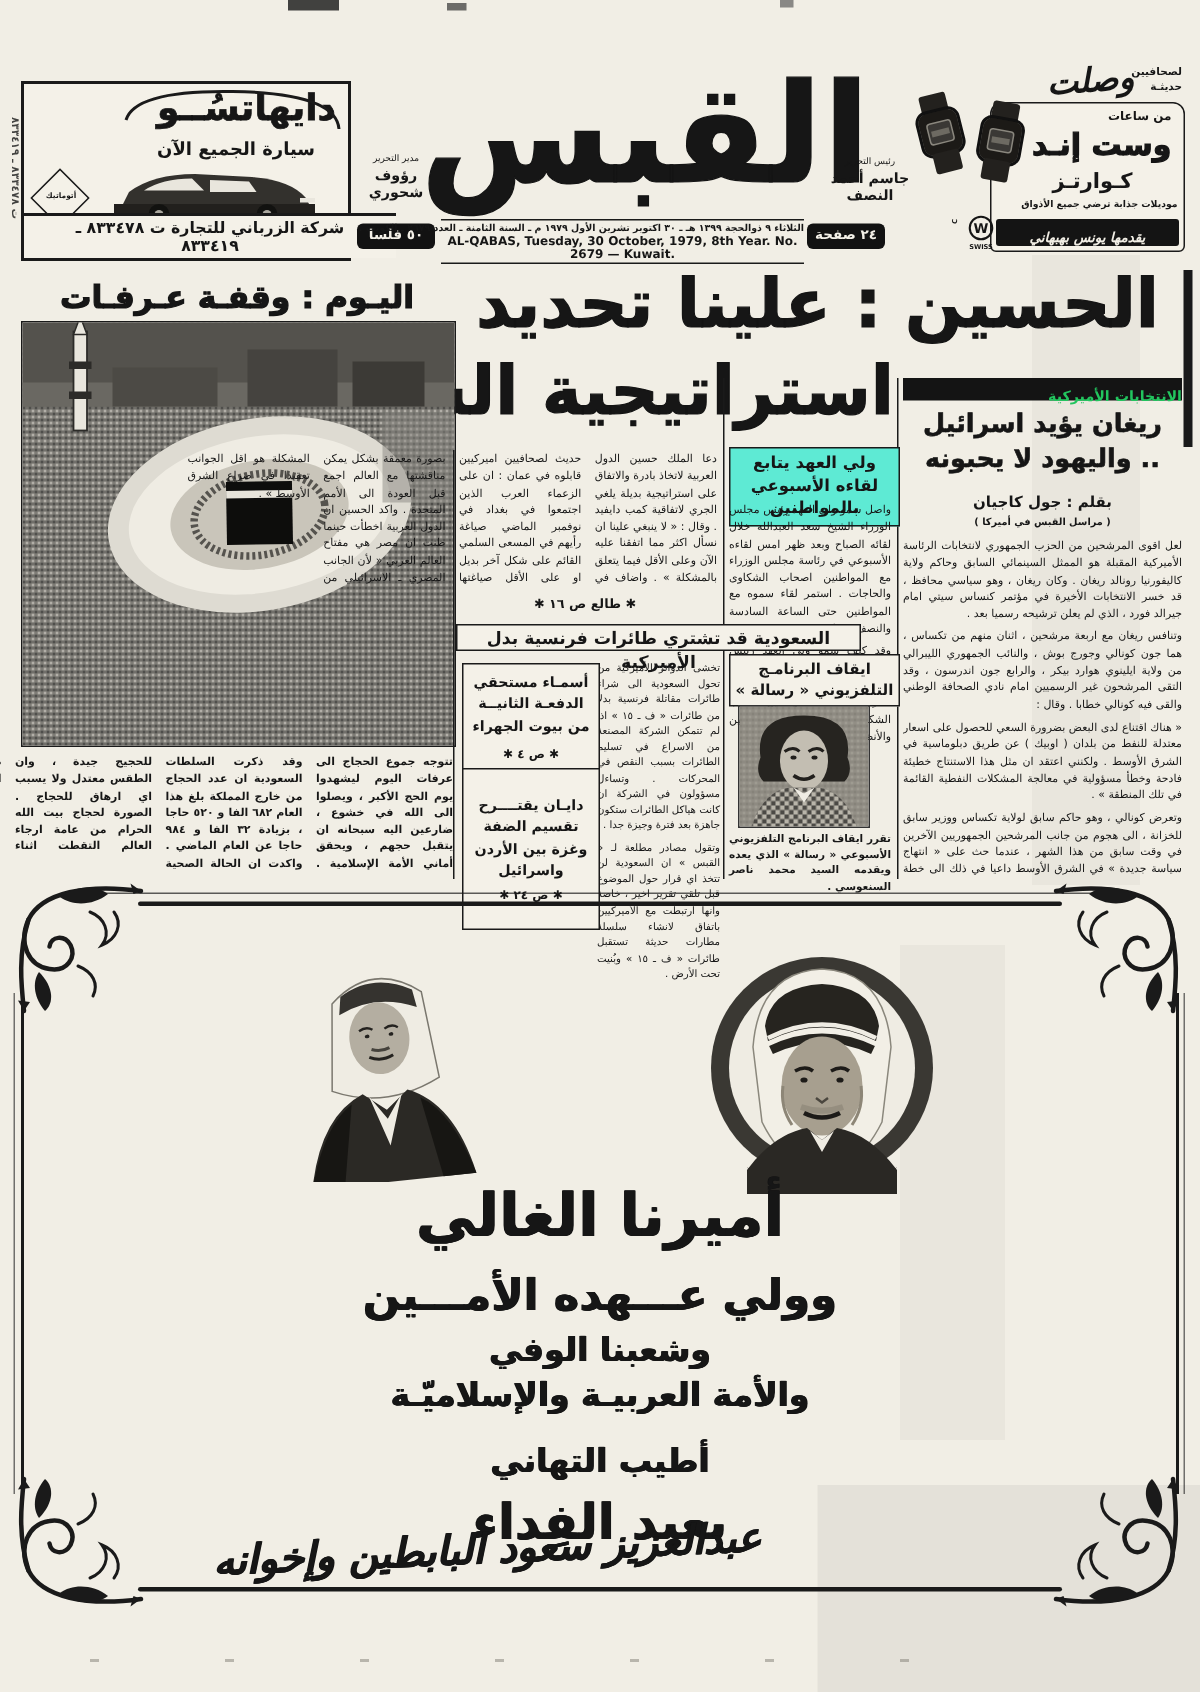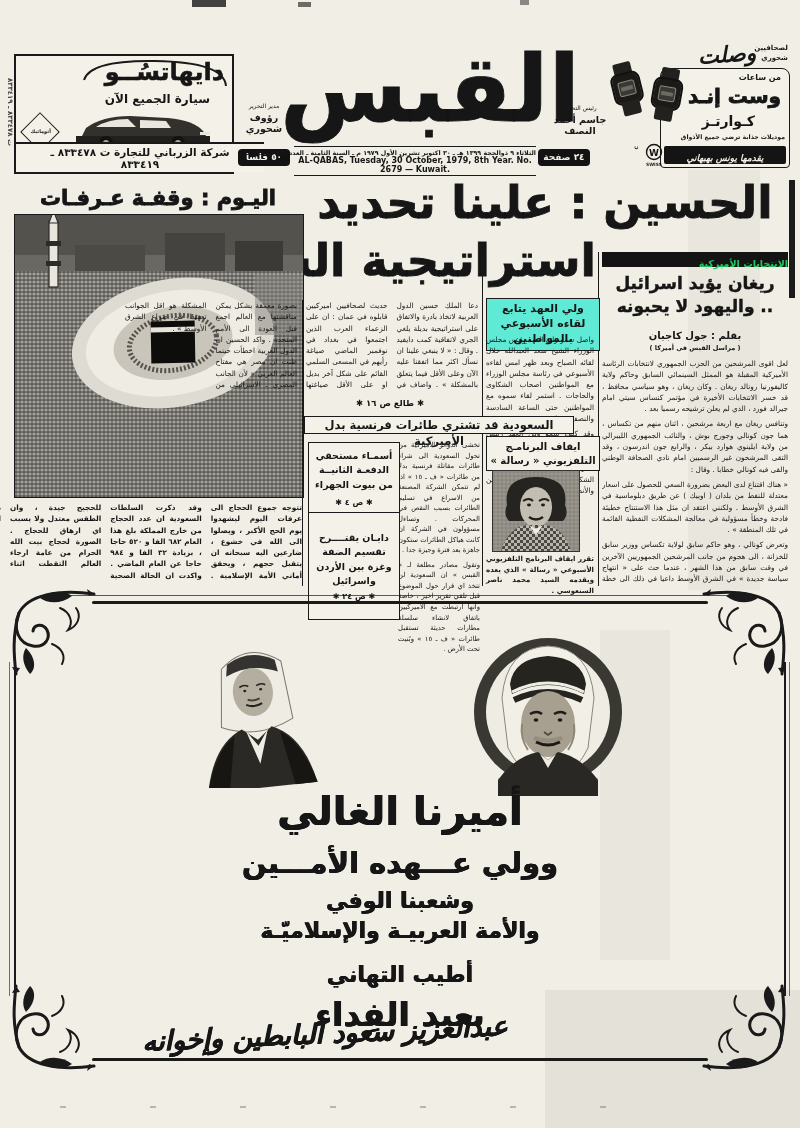--- a/index.html
+++ b/index.html
@@ -108,21 +108,21 @@
 <div class="abs badge" style="left:538px;top:149px;width:52px;height:17px">٢٤ صفحة</div>
 
 <div class="abs" style="left:294px;top:146px;width:242px;text-align:center;border-top:1px solid #1a1a1a;border-bottom:1px solid #1a1a1a;padding:2px 0 1px">
   <div class="b" style="font-size:6.3px;white-space:nowrap">الثلاثاء ٩ ذوالحجة ١٣٩٩ هـ ـ ٣٠ اكتوبر تشرين الأول ١٩٧٩ م ـ السنة الثامنة ـ العدد ٢٦٧٩ ـ الكويت .</div>
   <div class="b" style="font-size:8px;direction:ltr">AL-QABAS, Tuesday, 30 October, 1979, 8th Year. No. 2679 — Kuwait.</div>
 </div>
 
 <div class="abs" style="left:594px;top:36px;width:196px;height:132px">
   <div class="abs b" style="right:34px;top:6px;font-size:22px;font-style:italic;transform:rotate(-4deg)">وصلت</div>
   <div class="abs b" style="right:2px;top:8px;font-size:7px">لصحافيين</div>
-  <div class="abs b" style="right:2px;top:18px;font-size:7px">شحوري</div>
+  <div class="abs b" style="right:2px;top:18px;font-size:7px">حديثـة</div>
   <div class="abs" style="right:0;top:32px;width:128px;height:98px;border:1.5px solid #1a1a1a;border-radius:8px 8px 4px 4px;background:#f4f1e8">
     <div class="abs b" style="right:8px;top:4px;font-size:8px">من ساعات</div>
     <div class="abs heavy" style="right:8px;top:15px;font-size:20px">وست إنـد</div>
     <div class="abs b" style="right:34px;top:44px;font-size:14px">كـوارتـز</div>
     <div class="abs b" style="right:4px;top:64px;font-size:6.2px">موديلات جذابة ترضي جميع الأذواق</div>
     <div class="abs ctr" style="left:3px;right:3px;bottom:3px;height:18px;background:#141414;color:#f1eee5;border-radius:2px">
       <span class="b" style="font-size:9px;font-style:italic;line-height:18px">يقدمها يونس بهبهاني</span>
     </div>
   </div>
   <svg class="abs" style="left:8px;top:12px" width="90" height="92" viewBox="0 0 90 92">

